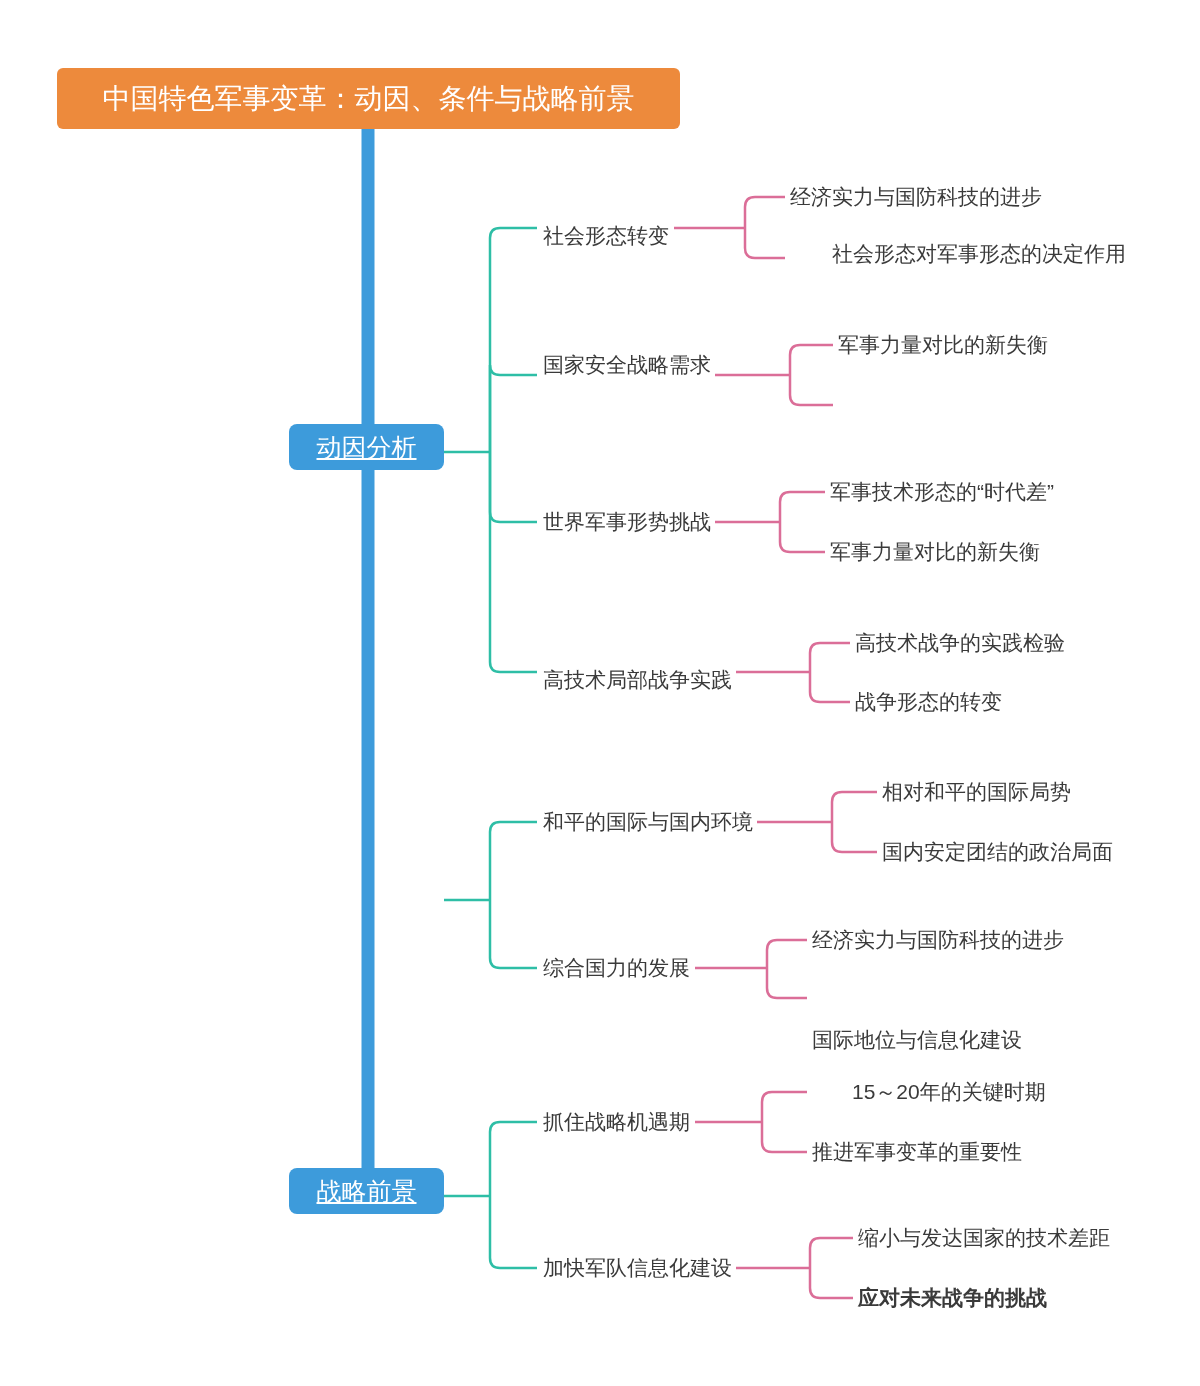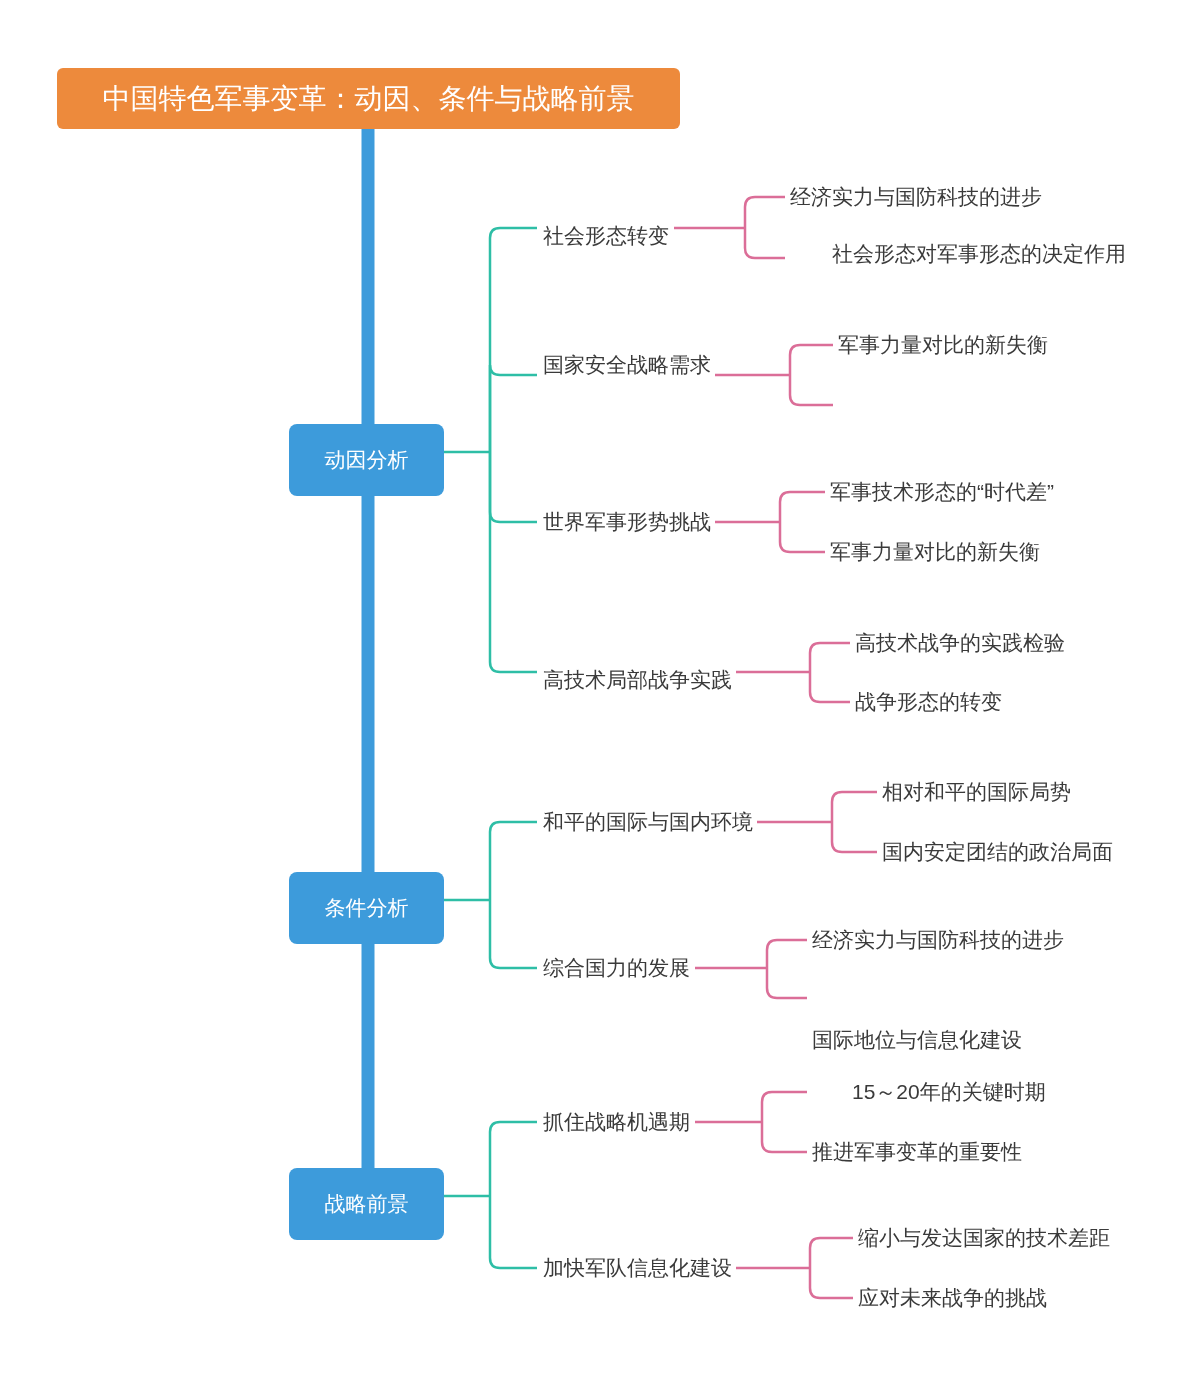--- a/index.html
+++ b/index.html
@@ -25,24 +25,24 @@
   .trunk{stroke:var(--trunk);stroke-width:13px;}
   .teal{stroke:var(--teal);stroke-width:2.5px;}
   .pink{stroke:var(--pink);stroke-width:2.5px;}
   .root-node{
     position:absolute;left:57px;top:68px;width:623px;height:61px;
     background:var(--root-bg);border-radius:6px;
     display:flex;align-items:center;justify-content:center;
     color:var(--node-text);font-size:28px;white-space:nowrap;
   }
   .branch-node{
-    position:absolute;left:289px;width:155px;height:72px;
+    position:absolute;left:289px;width:155px;height:46px;
     background:var(--branch-bg);border-radius:8px;
     display:flex;align-items:center;justify-content:center;
-    color:var(--node-text);font-size:21px;white-space:nowrap;
+    color:var(--node-text);font-size:25px;white-space:nowrap;text-decoration:underline;
   }
   .topic-label,.leaf-label{
     position:absolute;transform:translateY(-50%);
     color:var(--text);font-size:21px;line-height:1.2;white-space:nowrap;
   }
 </style>
 </head>
 <body>
 
 <div class="canvas">
@@ -94,21 +94,20 @@
     <path class="pink" d="M762,1122 V1142 Q762,1152 772,1152 H807"></path>
 
     <path class="pink" d="M736,1268 H810"></path>
     <path class="pink" d="M810,1268 V1248 Q810,1238 820,1238 H853"></path>
     <path class="pink" d="M810,1268 V1288 Q810,1298 820,1298 H853"></path>
   </svg>
 
   <div class="root-node">中国特色军事变革：动因、条件与战略前景</div>
 
   <div class="branch-node" style="top:424px;">动因分析</div>
-  <div class="branch-node" style="top:872px;">条件分析</div>
   <div class="branch-node" style="top:1168px;">战略前景</div>
 
   <div class="topic-label" style="left:543px;top:228px;margin-top:8px;">社会形态转变</div>
   <div class="topic-label" style="left:543px;top:365px;">国家安全战略需求</div>
   <div class="topic-label" style="left:543px;top:522px;">世界军事形势挑战</div>
   <div class="topic-label" style="left:543px;top:672px;margin-top:8px;">高技术局部战争实践</div>
   <div class="topic-label" style="left:543px;top:822px;">和平的国际与国内环境</div>
   <div class="topic-label" style="left:543px;top:968px;">综合国力的发展</div>
   <div class="topic-label" style="left:543px;top:1122px;">抓住战略机遇期</div>
   <div class="topic-label" style="left:543px;top:1268px;">加快军队信息化建设</div>
@@ -120,15 +119,15 @@
   <div class="leaf-label" style="left:830px;top:552px;">军事力量对比的新失衡</div>
   <div class="leaf-label" style="left:855px;top:643px;">高技术战争的实践检验</div>
   <div class="leaf-label" style="left:855px;top:702px;">战争形态的转变</div>
   <div class="leaf-label" style="left:882px;top:792px;">相对和平的国际局势</div>
   <div class="leaf-label" style="left:882px;top:852px;">国内安定团结的政治局面</div>
   <div class="leaf-label" style="left:812px;top:940px;">经济实力与国防科技的进步</div>
   <div class="leaf-label" style="left:812px;top:1040px;">国际地位与信息化建设</div>
   <div class="leaf-label" style="left:812px;top:1092px;margin-left:40px;">15～20年的关键时期</div>
   <div class="leaf-label" style="left:812px;top:1152px;">推进军事变革的重要性</div>
   <div class="leaf-label" style="left:858px;top:1238px;">缩小与发达国家的技术差距</div>
-  <div class="leaf-label" style="left:858px;top:1298px;">应对未来战争的挑战</div>
+  <div class="leaf-label" style="left:858px;top:1298px;font-weight:bold;">应对未来战争的挑战</div>
 
 </div>
 
 </body></html>

